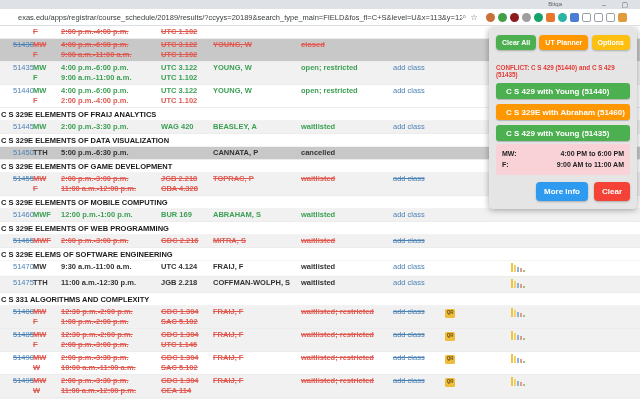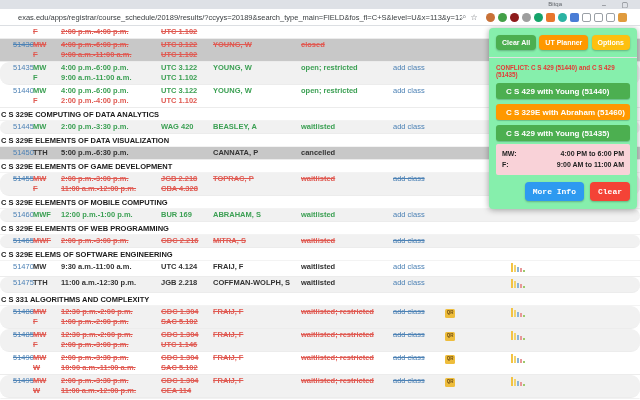--- a/index.html
+++ b/index.html
@@ -18,21 +18,21 @@
   .ext-icons { display:flex; align-items:center; gap:3px; margin-left:8px; }
   .ext-icon { width:9px; height:9px; display:inline-block; }
   .ext-icon.round { border-radius:50%; }
   .ext-icon.square { border-radius:2px; }
   .ext-icon.outline { border-radius:2px; background:#fff !important; border:1px solid #9aa0a6; }
 
   
   .page { position:relative; width:640px; height:373px; background:#fff; overflow:hidden; }
   .trow { display:flex; align-items:flex-start; border-bottom:1px solid #ececec;
     padding:1px 0; font-size:7.5px; line-height:10px; }
-  .trow.bg-light { background:#f1f1f1;border-radius:9px; }
+  .trow.bg-light { background:#f1f1f1; }
   .trow.bg-white { background:#ffffff; }
   .trow.bg-selected { background:#c8c8c8; }
   .thead { font-size:7.5px; font-weight:bold; color:#1a1a1a; background:#fff;
     padding:2px 0 1px 1px; line-height:9px; border-bottom:1px solid #f3f3f3; }
   .c { flex:none; padding-right:2px; }
   .c-id { width:33px; padding-left:13px; }
   .c-days { width:28px; font-weight:bold; }
   .c-hour { width:100px; font-weight:bold; }
   .c-room { width:52px; font-weight:bold; }
   .c-instr { width:88px; font-weight:bold; }
@@ -44,38 +44,38 @@
   .txt-red { color:#e05a52; }
   .txt-green { color:#3ca054; }
   .txt-black { color:#333; }
   .strike { text-decoration:line-through; }
   .qr-badge { display:inline-flex; width:10px; height:9px; background:#eebd3c; border-radius:1.5px;
     font-size:4.5px; font-weight:bold; color:#6b4a12; align-items:center; justify-content:center; cursor:pointer; }
   .chart-icon { display:inline-flex; align-items:flex-end; gap:1px; height:10px; cursor:pointer; }
   .chart-icon i { display:block; width:2px; }
 
   
-  .popup { position:absolute; top:2px; right:3px; width:148px; background:#86efac;
+  .popup { position:absolute; top:2px; right:3px; width:148px; background:#e5e5e5;
     border-radius:4px; box-shadow:0 1px 6px rgba(0,0,0,.35); padding:7px 7px 8px 7px; z-index:20;margin-left:24px; }
   .popup-head { display:flex; justify-content:space-between; align-items:center;
     padding-bottom:7px; border-bottom:1px solid #e2e2e2; margin:0 -7px; padding-left:7px; padding-right:7px; }
   .pbtn { border:none; border-radius:4px; color:#fff; font-weight:bold; font-size:7px;
     padding:4px 6px; cursor:pointer; font-family:"Liberation Sans",sans-serif;
     box-shadow:0 1px 2px rgba(0,0,0,.25); }
   .conflict { font-size:6.3px; font-weight:bold; color:#e53935; margin:6px 0 5px 0; }
   .course-bar { height:16px; border-radius:3px; margin-bottom:5px; color:#fff; font-weight:bold;
     font-size:8px; display:flex; align-items:center; padding-left:10px; cursor:pointer;
     box-shadow:0 1px 1px rgba(0,0,0,.2); white-space:nowrap; overflow:hidden; }
   .course-bar.expanded { margin-bottom:0; }
   .details-box { background:#f9d2d8; border-radius:2px; padding:4px 6px 5px 6px; margin-top:3px; }
   .details-row { display:flex; justify-content:space-between; font-size:7px; font-weight:bold;
     color:#222; line-height:11px; }
   .popup-actions { display:flex; justify-content:flex-end; gap:6px; margin-top:7px; }
   .abtn { border:none; border-radius:4px; color:#fff; font-weight:bold; font-size:8px;
-    padding:5px 8px; cursor:pointer; font-family:Liberation Mono, monospace;
+    padding:5px 8px; cursor:pointer; font-family:Liberation Sans, sans-serif;
     box-shadow:0 1px 2px rgba(0,0,0,.25); }
 </style>
 </head>
 <body>
 
 <div class="titlebar">
   <span class="wtitle">Bitqa</span>
   <span class="wctrl" style="right:34px;">–</span>
   <span class="wctrl" style="right:12px;">▢</span>
 </div>
@@ -174,21 +174,21 @@
         <div class="c c-room">
           <div class="txt-green">UTC 3.122</div>
           <div class="txt-red">UTC 1.102</div>
         </div>
         <div class="c c-instr"><span class="txt-green">YOUNG, W</span></div>
         <div class="c c-status"><span class="txt-green">open; restricted</span></div>
         <div class="c c-action"><span class="lnk">add class</span></div>
         <div class="c c-qr"></div>
         <div class="c c-chart"></div>
       </div>
-      <div class="thead">C S 329E COMPUTING OF DATA ANALYTICS</div>
+      <div class="thead">C S 329E ELEMENTS OF FRAIJ ANALYTICS</div>
       <div class="trow bg-light">
         <div class="c c-id"><span class="lnk">51445</span></div>
         <div class="c c-days">
           <div class="txt-green">MW</div>
         </div>
         <div class="c c-hour">
           <div class="txt-green">2:00 p.m.-3:30 p.m.</div>
         </div>
         <div class="c c-room">
           <div class="txt-green">WAG 420</div>

